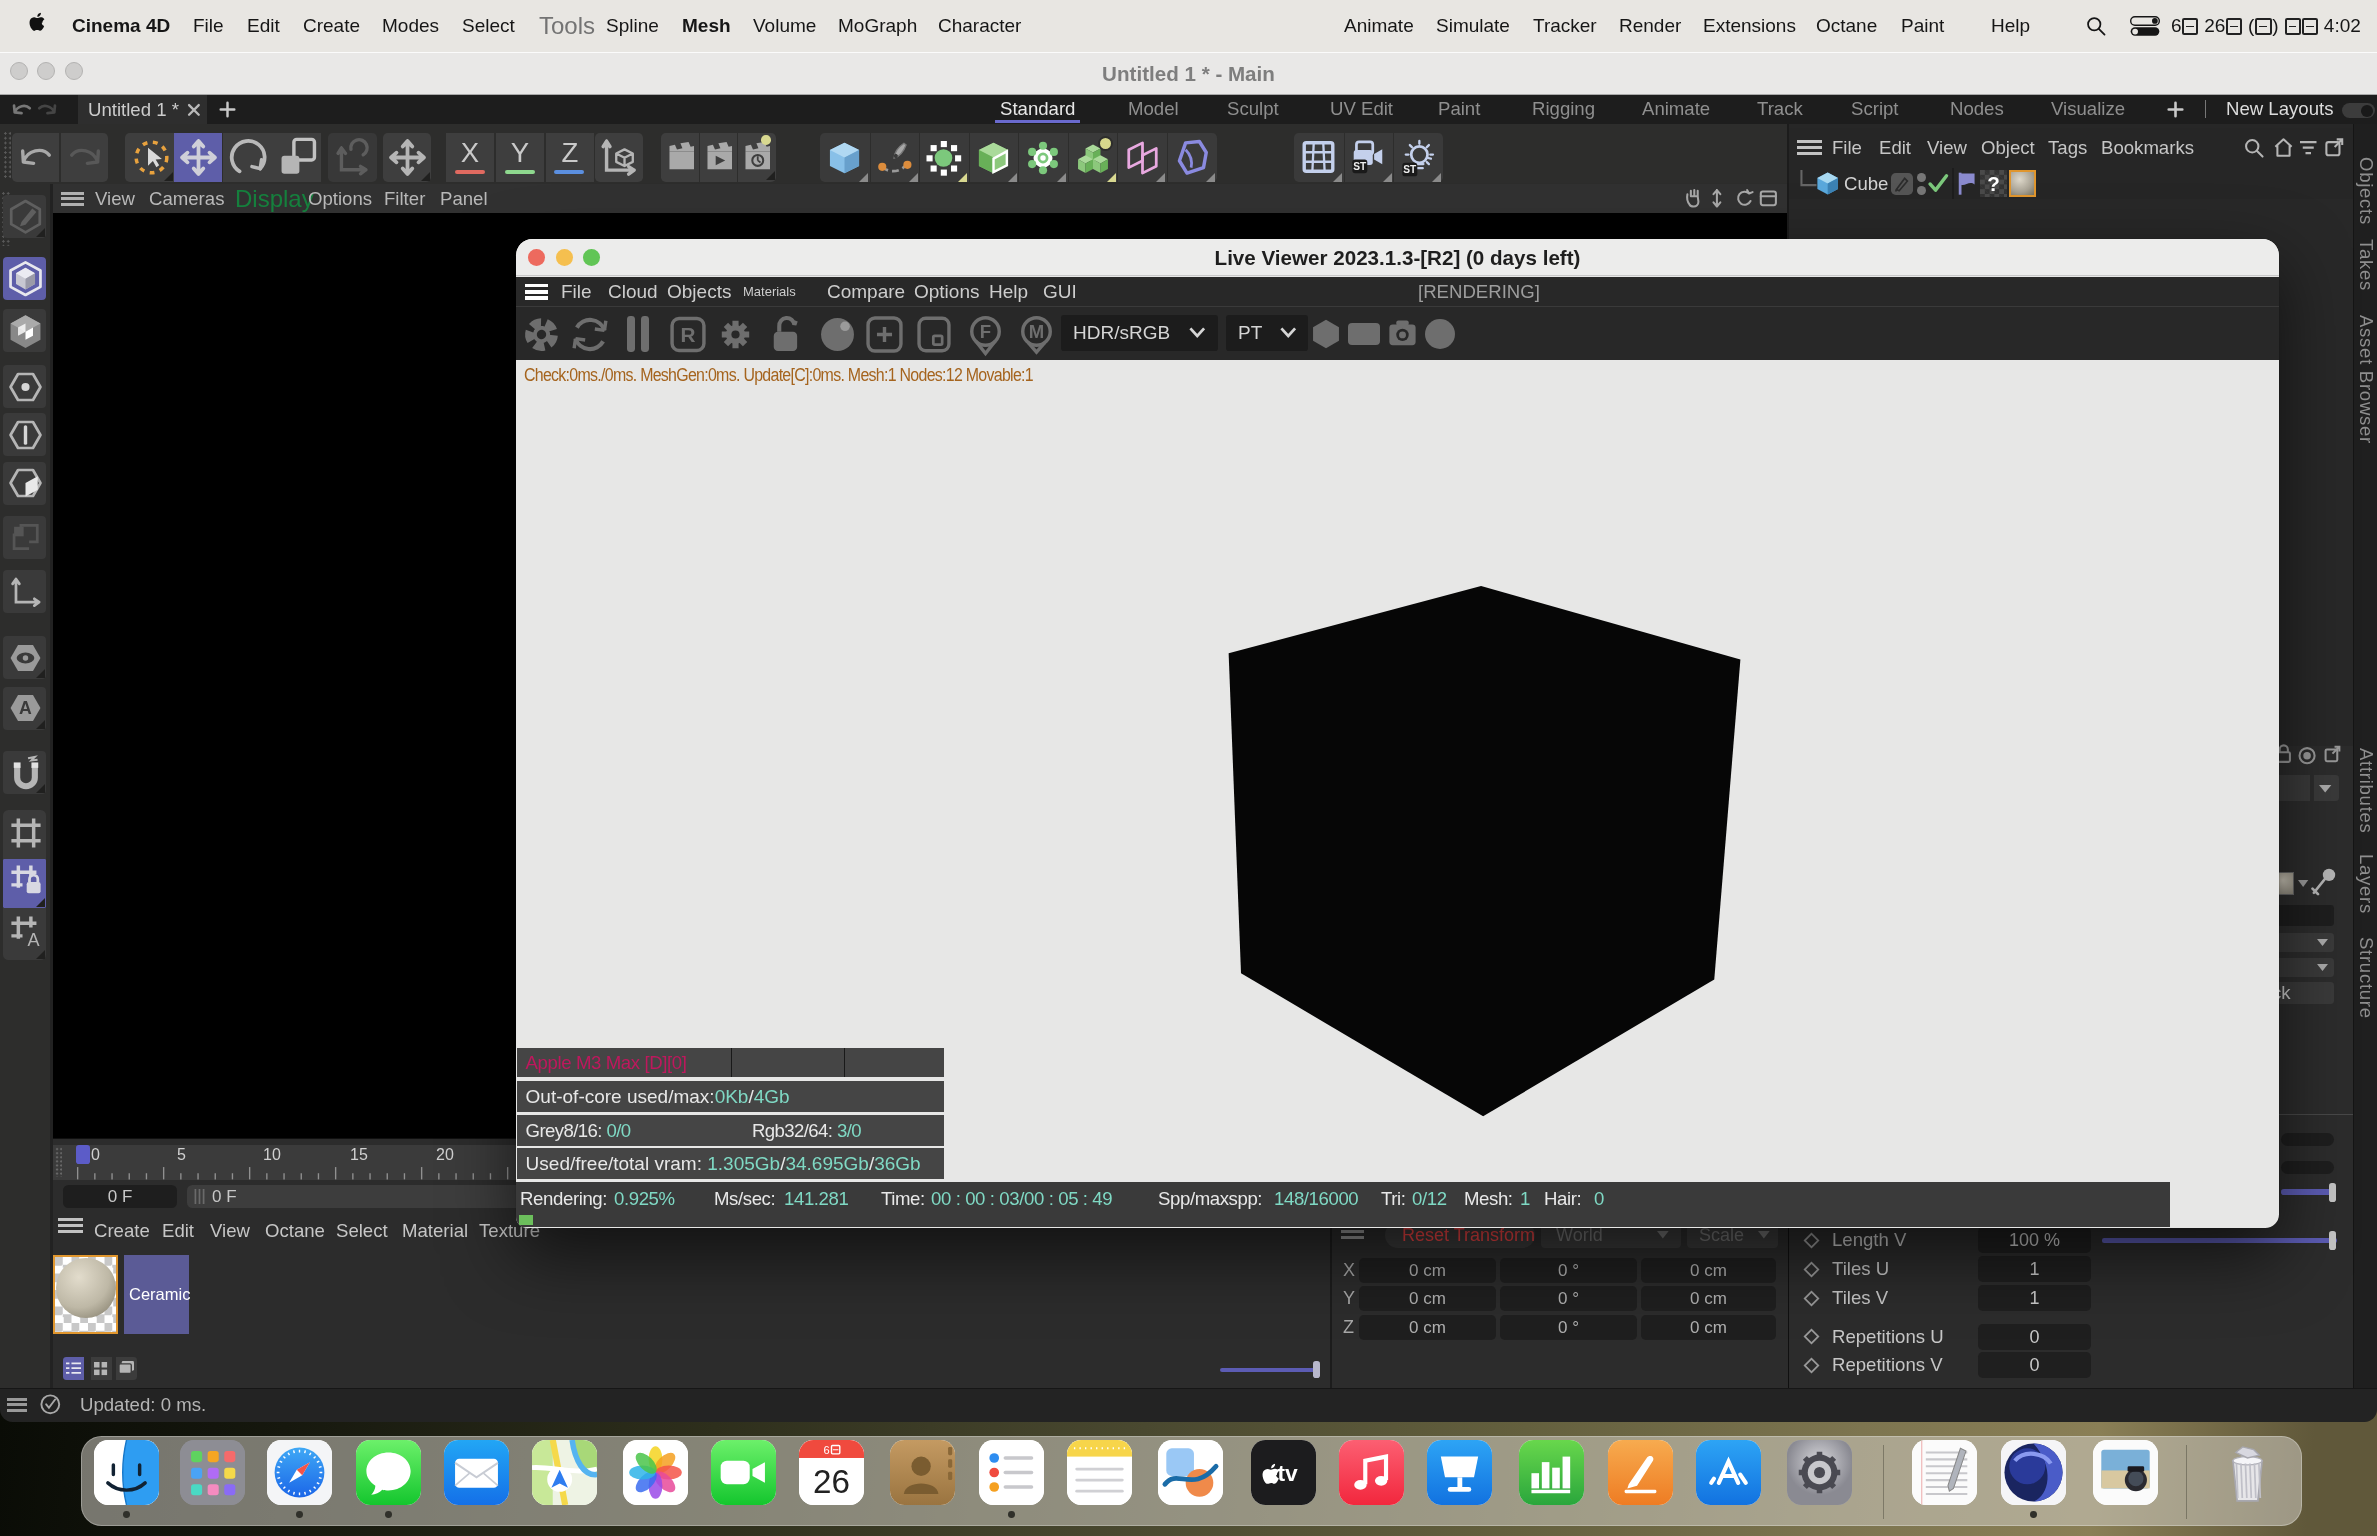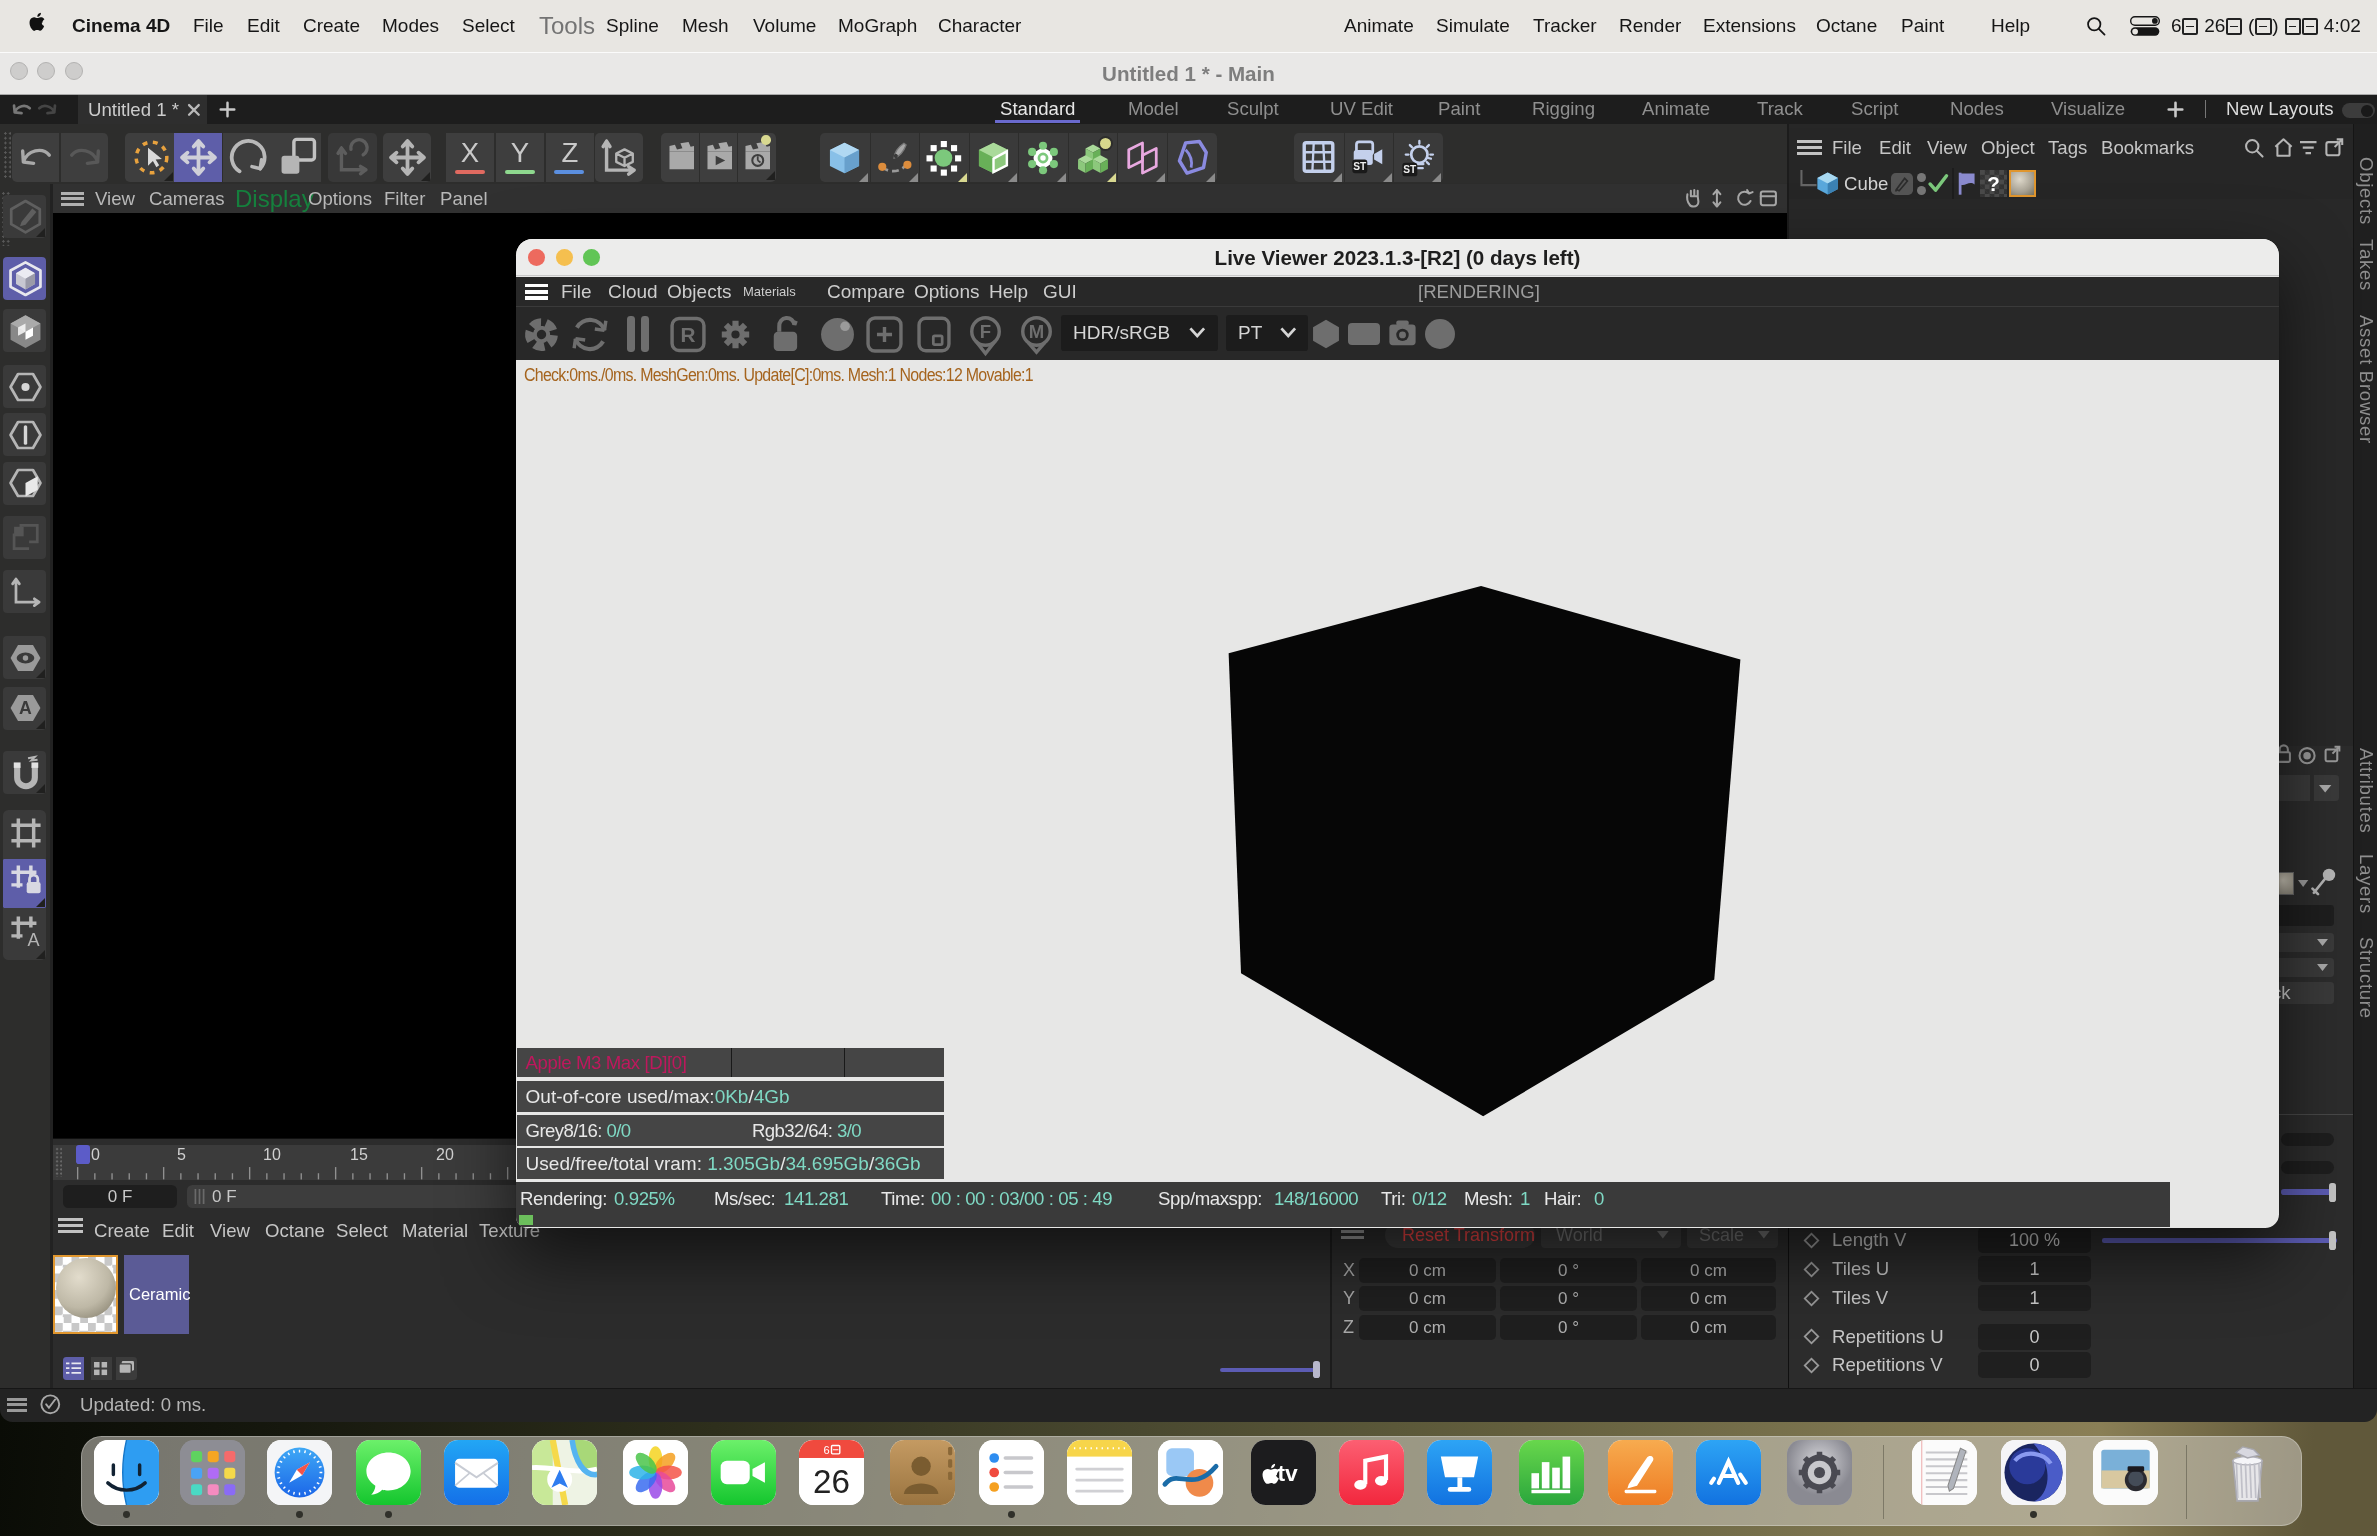--- a/index.html
+++ b/index.html
@@ -15,21 +15,21 @@
       <path fill="#111" d="M19.5 15.8c0-3.6 2.9-5.3 3-5.4-1.6-2.4-4.2-2.7-5.1-2.8-2.2-.2-4.2 1.3-5.3 1.3-1.1 0-2.8-1.3-4.6-1.2C5.1 7.8 3 9 1.9 11c-2.3 4-.6 9.9 1.6 13.2 1.1 1.6 2.4 3.4 4.1 3.3 1.6-.1 2.3-1.1 4.3-1.1 2 0 2.6 1.1 4.3 1 1.8 0 2.9-1.6 4-3.2 1.3-1.9 1.8-3.7 1.8-3.8-.1 0-3.5-1.4-3.5-4.6zM16 5.1c.9-1.1 1.5-2.6 1.3-4.1-1.3.1-2.9.9-3.8 2-.8 1-1.6 2.5-1.4 4 1.5.1 3-.8 3.9-1.9z"></path>
     </svg>
 <div class="a" style="left:72px;top:0px;height:52px;line-height:52px;font-size:19px;color:#161616;font-weight:700;white-space:nowrap;">Cinema 4D</div>
 <div class="a" style="left:193px;top:0px;height:52px;line-height:52px;font-size:19px;color:#161616;font-weight:400;white-space:nowrap;">File</div>
 <div class="a" style="left:247px;top:0px;height:52px;line-height:52px;font-size:19px;color:#161616;font-weight:400;white-space:nowrap;">Edit</div>
 <div class="a" style="left:303px;top:0px;height:52px;line-height:52px;font-size:19px;color:#161616;font-weight:400;white-space:nowrap;">Create</div>
 <div class="a" style="left:382px;top:0px;height:52px;line-height:52px;font-size:19px;color:#161616;font-weight:400;white-space:nowrap;">Modes</div>
 <div class="a" style="left:462px;top:0px;height:52px;line-height:52px;font-size:19px;color:#161616;font-weight:400;white-space:nowrap;">Select</div>
 <div class="a" style="left:539px;top:0px;height:52px;line-height:52px;font-size:24px;color:#737373;font-weight:400;white-space:nowrap;">Tools</div>
 <div class="a" style="left:606px;top:0px;height:52px;line-height:52px;font-size:19px;color:#161616;font-weight:400;white-space:nowrap;">Spline</div>
-<div class="a" style="left:682px;top:0px;height:52px;line-height:52px;font-size:19px;color:#161616;font-weight:400;white-space:nowrap;">Mesh</div>
+<div class="a" style="left:682px;top:0px;height:52px;line-height:52px;font-size:19px;color:#161616;font-weight:700;white-space:nowrap;">Mesh</div>
 <div class="a" style="left:753px;top:0px;height:52px;line-height:52px;font-size:19px;color:#161616;font-weight:400;white-space:nowrap;">Volume</div>
 <div class="a" style="left:838px;top:0px;height:52px;line-height:52px;font-size:19px;color:#161616;font-weight:400;white-space:nowrap;">MoGraph</div>
 <div class="a" style="left:938px;top:0px;height:52px;line-height:52px;font-size:19px;color:#161616;font-weight:400;white-space:nowrap;">Character</div>
 <div class="a" style="left:1344px;top:0px;height:52px;line-height:52px;font-size:19px;color:#161616;font-weight:400;white-space:nowrap;">Animate</div>
 <div class="a" style="left:1436px;top:0px;height:52px;line-height:52px;font-size:19px;color:#161616;font-weight:400;white-space:nowrap;">Simulate</div>
 <div class="a" style="left:1533px;top:0px;height:52px;line-height:52px;font-size:19px;color:#161616;font-weight:400;white-space:nowrap;">Tracker</div>
 <div class="a" style="left:1619px;top:0px;height:52px;line-height:52px;font-size:19px;color:#161616;font-weight:400;white-space:nowrap;">Render</div>
 <div class="a" style="left:1703px;top:0px;height:52px;line-height:52px;font-size:19px;color:#161616;font-weight:400;white-space:nowrap;">Extensions</div>
 <div class="a" style="left:1816px;top:0px;height:52px;line-height:52px;font-size:19px;color:#161616;font-weight:400;white-space:nowrap;">Octane</div>
 <div class="a" style="left:1901px;top:0px;height:52px;line-height:52px;font-size:19px;color:#161616;font-weight:400;white-space:nowrap;">Paint</div>

